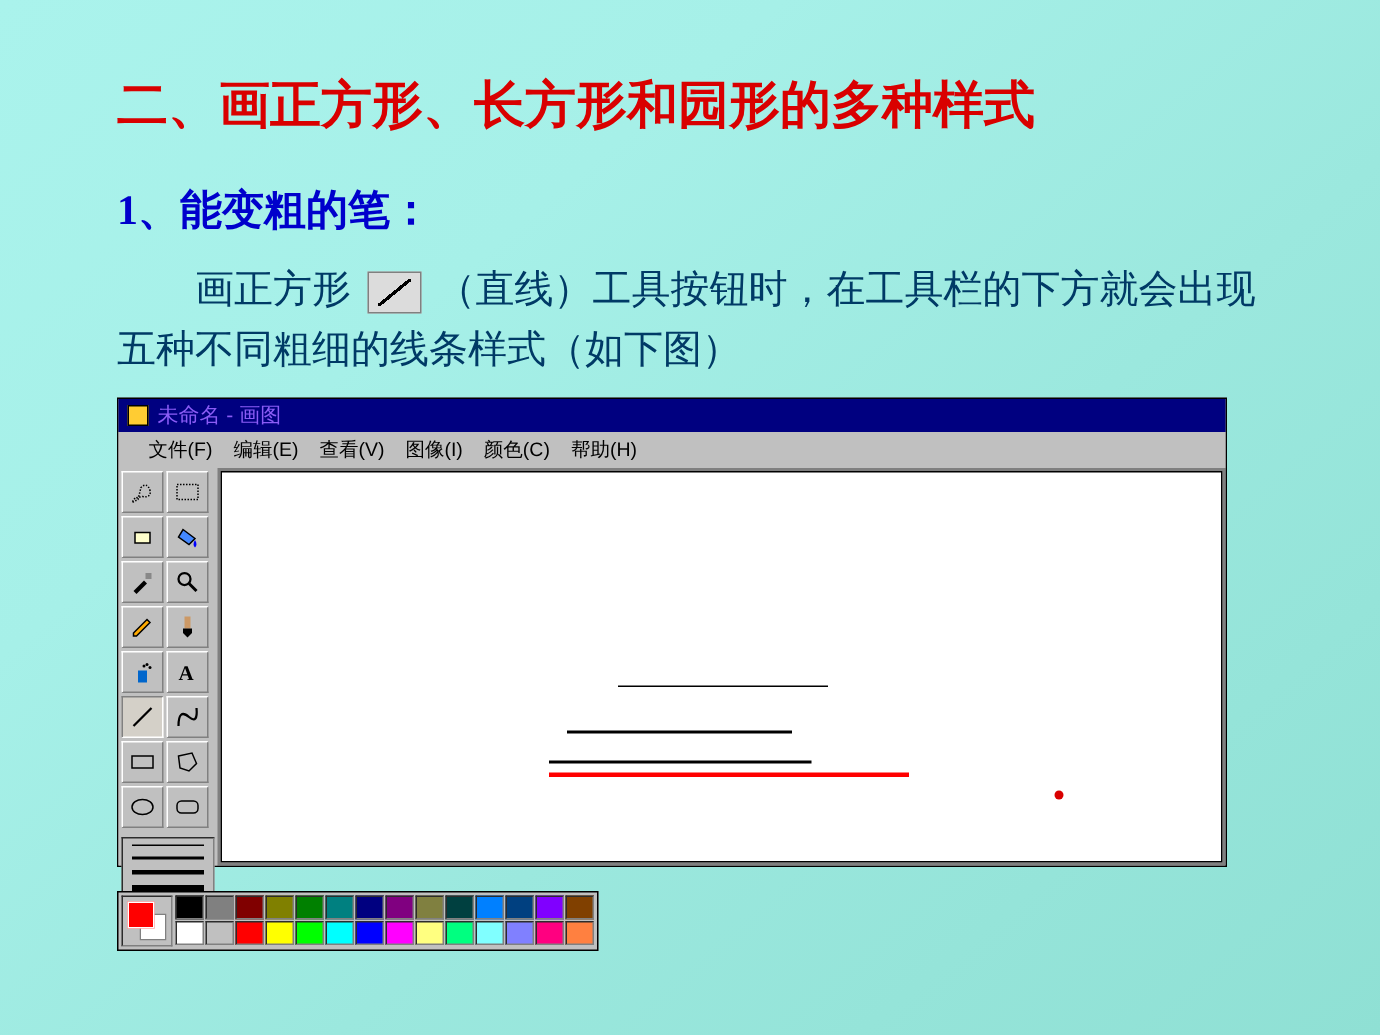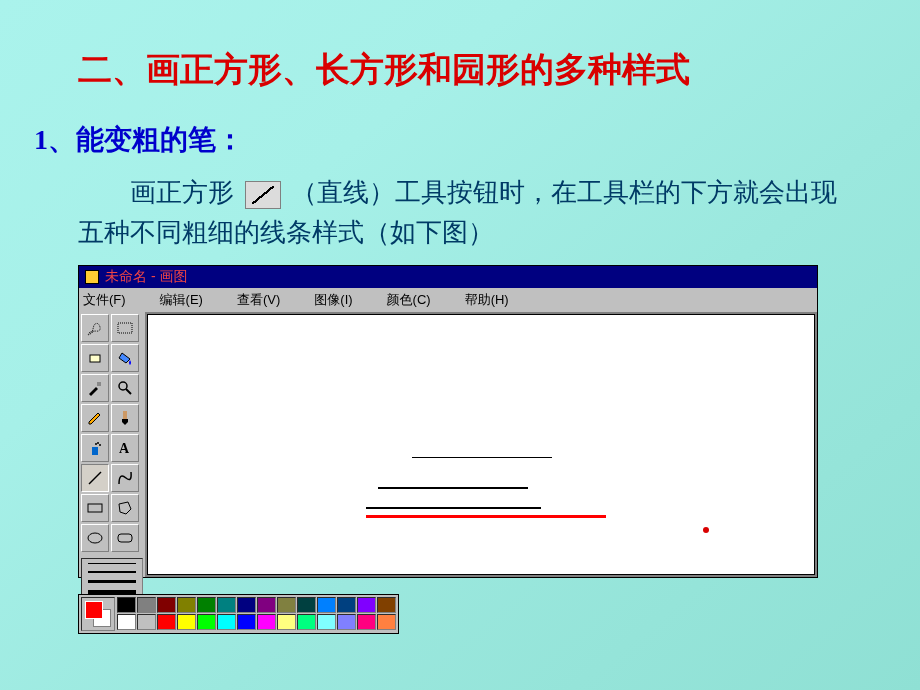--- a/index.html
+++ b/index.html
@@ -14,21 +14,21 @@
   .title {
     color: #d90000;
     font-size: 34px;
     font-weight: bold;
     padding: 47px 0 0 78px;
   }
   .subtitle {
     color: #0000cc;
     font-size: 28px;
     font-weight: bold;
-    padding: 28px 0 0 34px;
+    padding: 28px 0 0 78px;
   }
   .body-text {
     color: #003a66;
     font-size: 26px;
     line-height: 1.55;
     padding: 14px 60px 0 78px;
   }
   .indent { display:inline-block; width: 52px; }
   .inline-icon {
     display: inline-block;
@@ -51,39 +51,39 @@
   .paint-window {
     position: absolute;
     left: 78px;
     top: 265px;
     width: 740px;
     background: #c0c0c0;
     border: 1px solid #000;
   }
   .titlebar {
     background: #000080;
-    color: #ef4444;
+    color: #8b5cf6;
     font-family: "SimSun", sans-serif;
     font-size: 14px;
     padding: 2px 6px;
     display: flex;
     align-items: center;
     gap: 6px;
   }
   .titlebar .icon {
     width: 14px; height: 14px;
     background: #ffcc33;
     border: 1px solid #000;
   }
   .menubar {
     background: #c0c0c0;
     font-size: 13px;
-    padding: 3px 4px;
-    display: flex;
-    gap: 34px;
+    padding: 3px 20px;
+    display: flex;
+    gap: 14px;
     font-family: "SimSun", sans-serif;
   }
   .paint-body {
     display: flex;
     height: 265px;
   }
   
   .toolbox {
     width: 66px;
     background: #c0c0c0;

